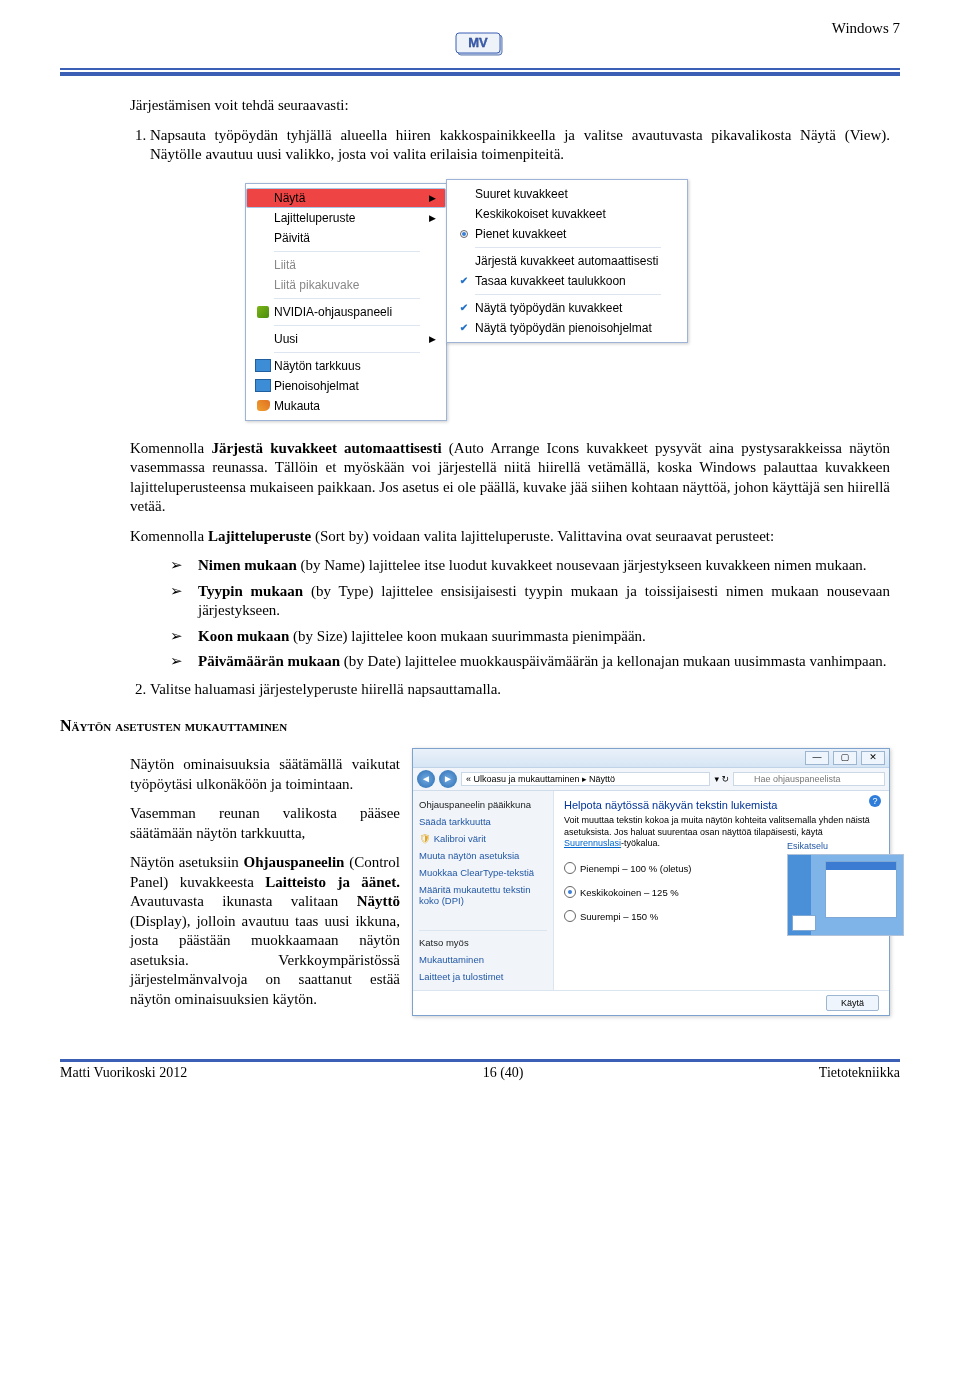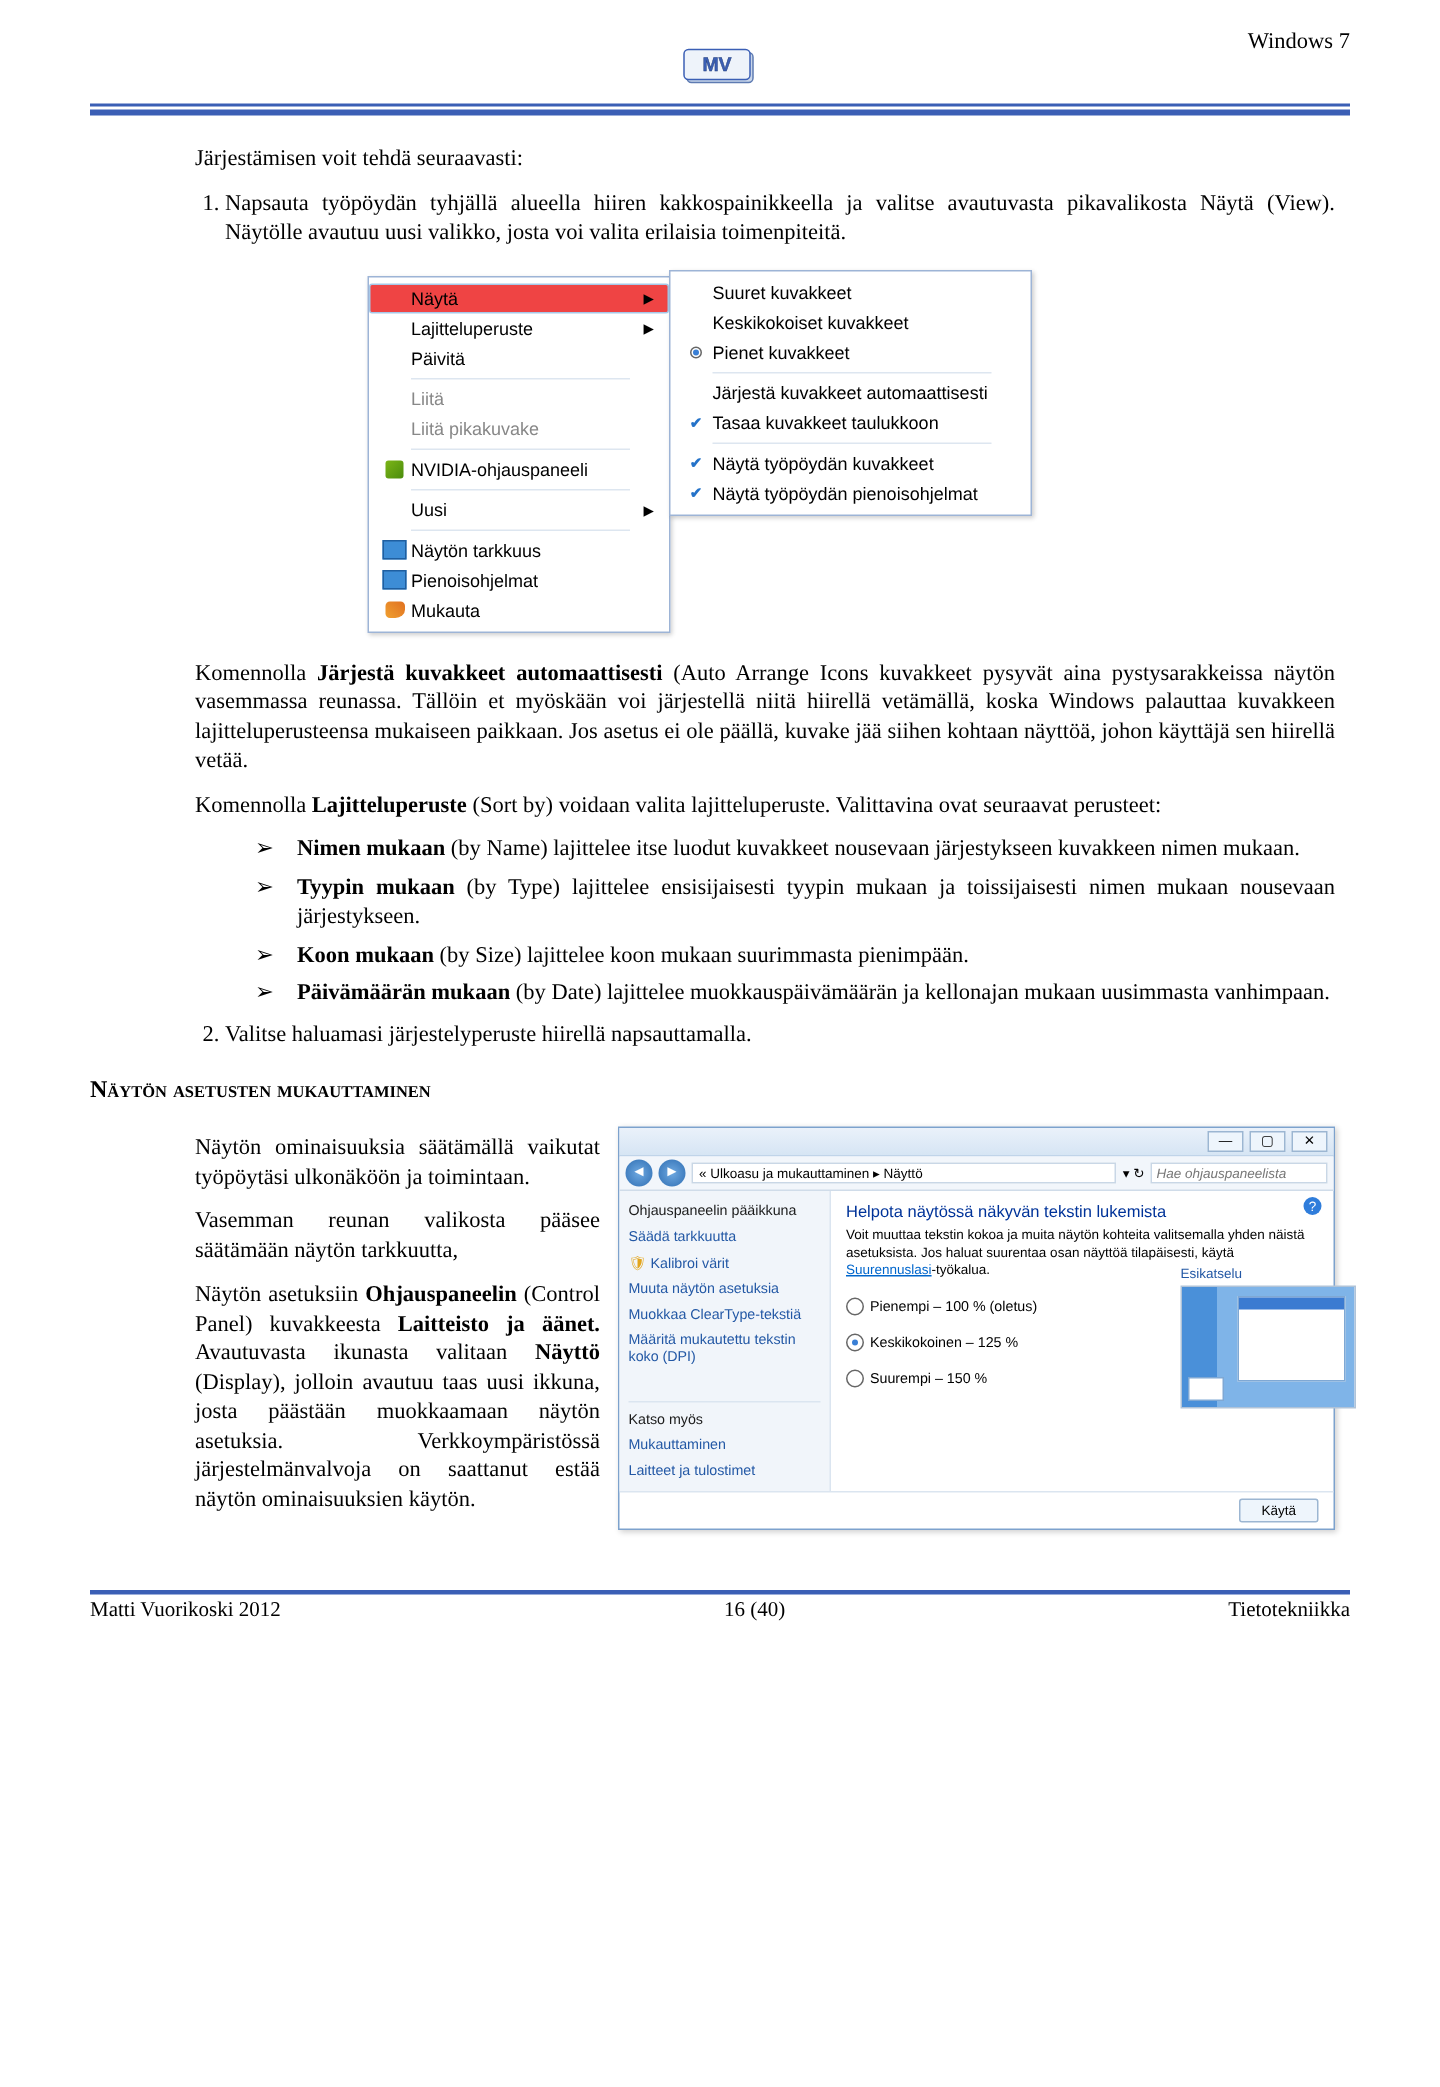--- a/index.html
+++ b/index.html
@@ -121,21 +121,21 @@
   }
   .section-heading {
     font-weight: bold;
     font-variant: small-caps;
     font-size: 16px;
     margin: 18px 0 10px -70px;
   }
   .two-col {
     display: flex;
     gap: 12px;
-    align-items: flex-end;
+    align-items: center;
   }
   .two-col .left {
     flex: 0 0 270px;
   }
   .two-col .right {
     flex: 1;
   }
   
   .display-window {
     font-family: "Segoe UI", Tahoma, sans-serif;
@@ -184,24 +184,23 @@
     flex: 1;
     border: 1px solid #c9d7e6;
     background: #fff;
     padding: 1px 4px;
     font-size: 9px;
   }
   .addrbar .search {
     width: 110px;
     border: 1px solid #c9d7e6;
     background: #fff;
-    padding: 1px 3px;
+    padding: 1px 20px;
     font-size: 9px;
     color: #777;
-    font-style: italic;
   }
   .display-window .body {
     display: flex;
     min-height: 170px;
   }
   .display-window .sidebar {
     width: 128px;
     background: #f1f5fa;
     border-right: 1px solid #dbe5f0;
     padding: 8px 6px;

